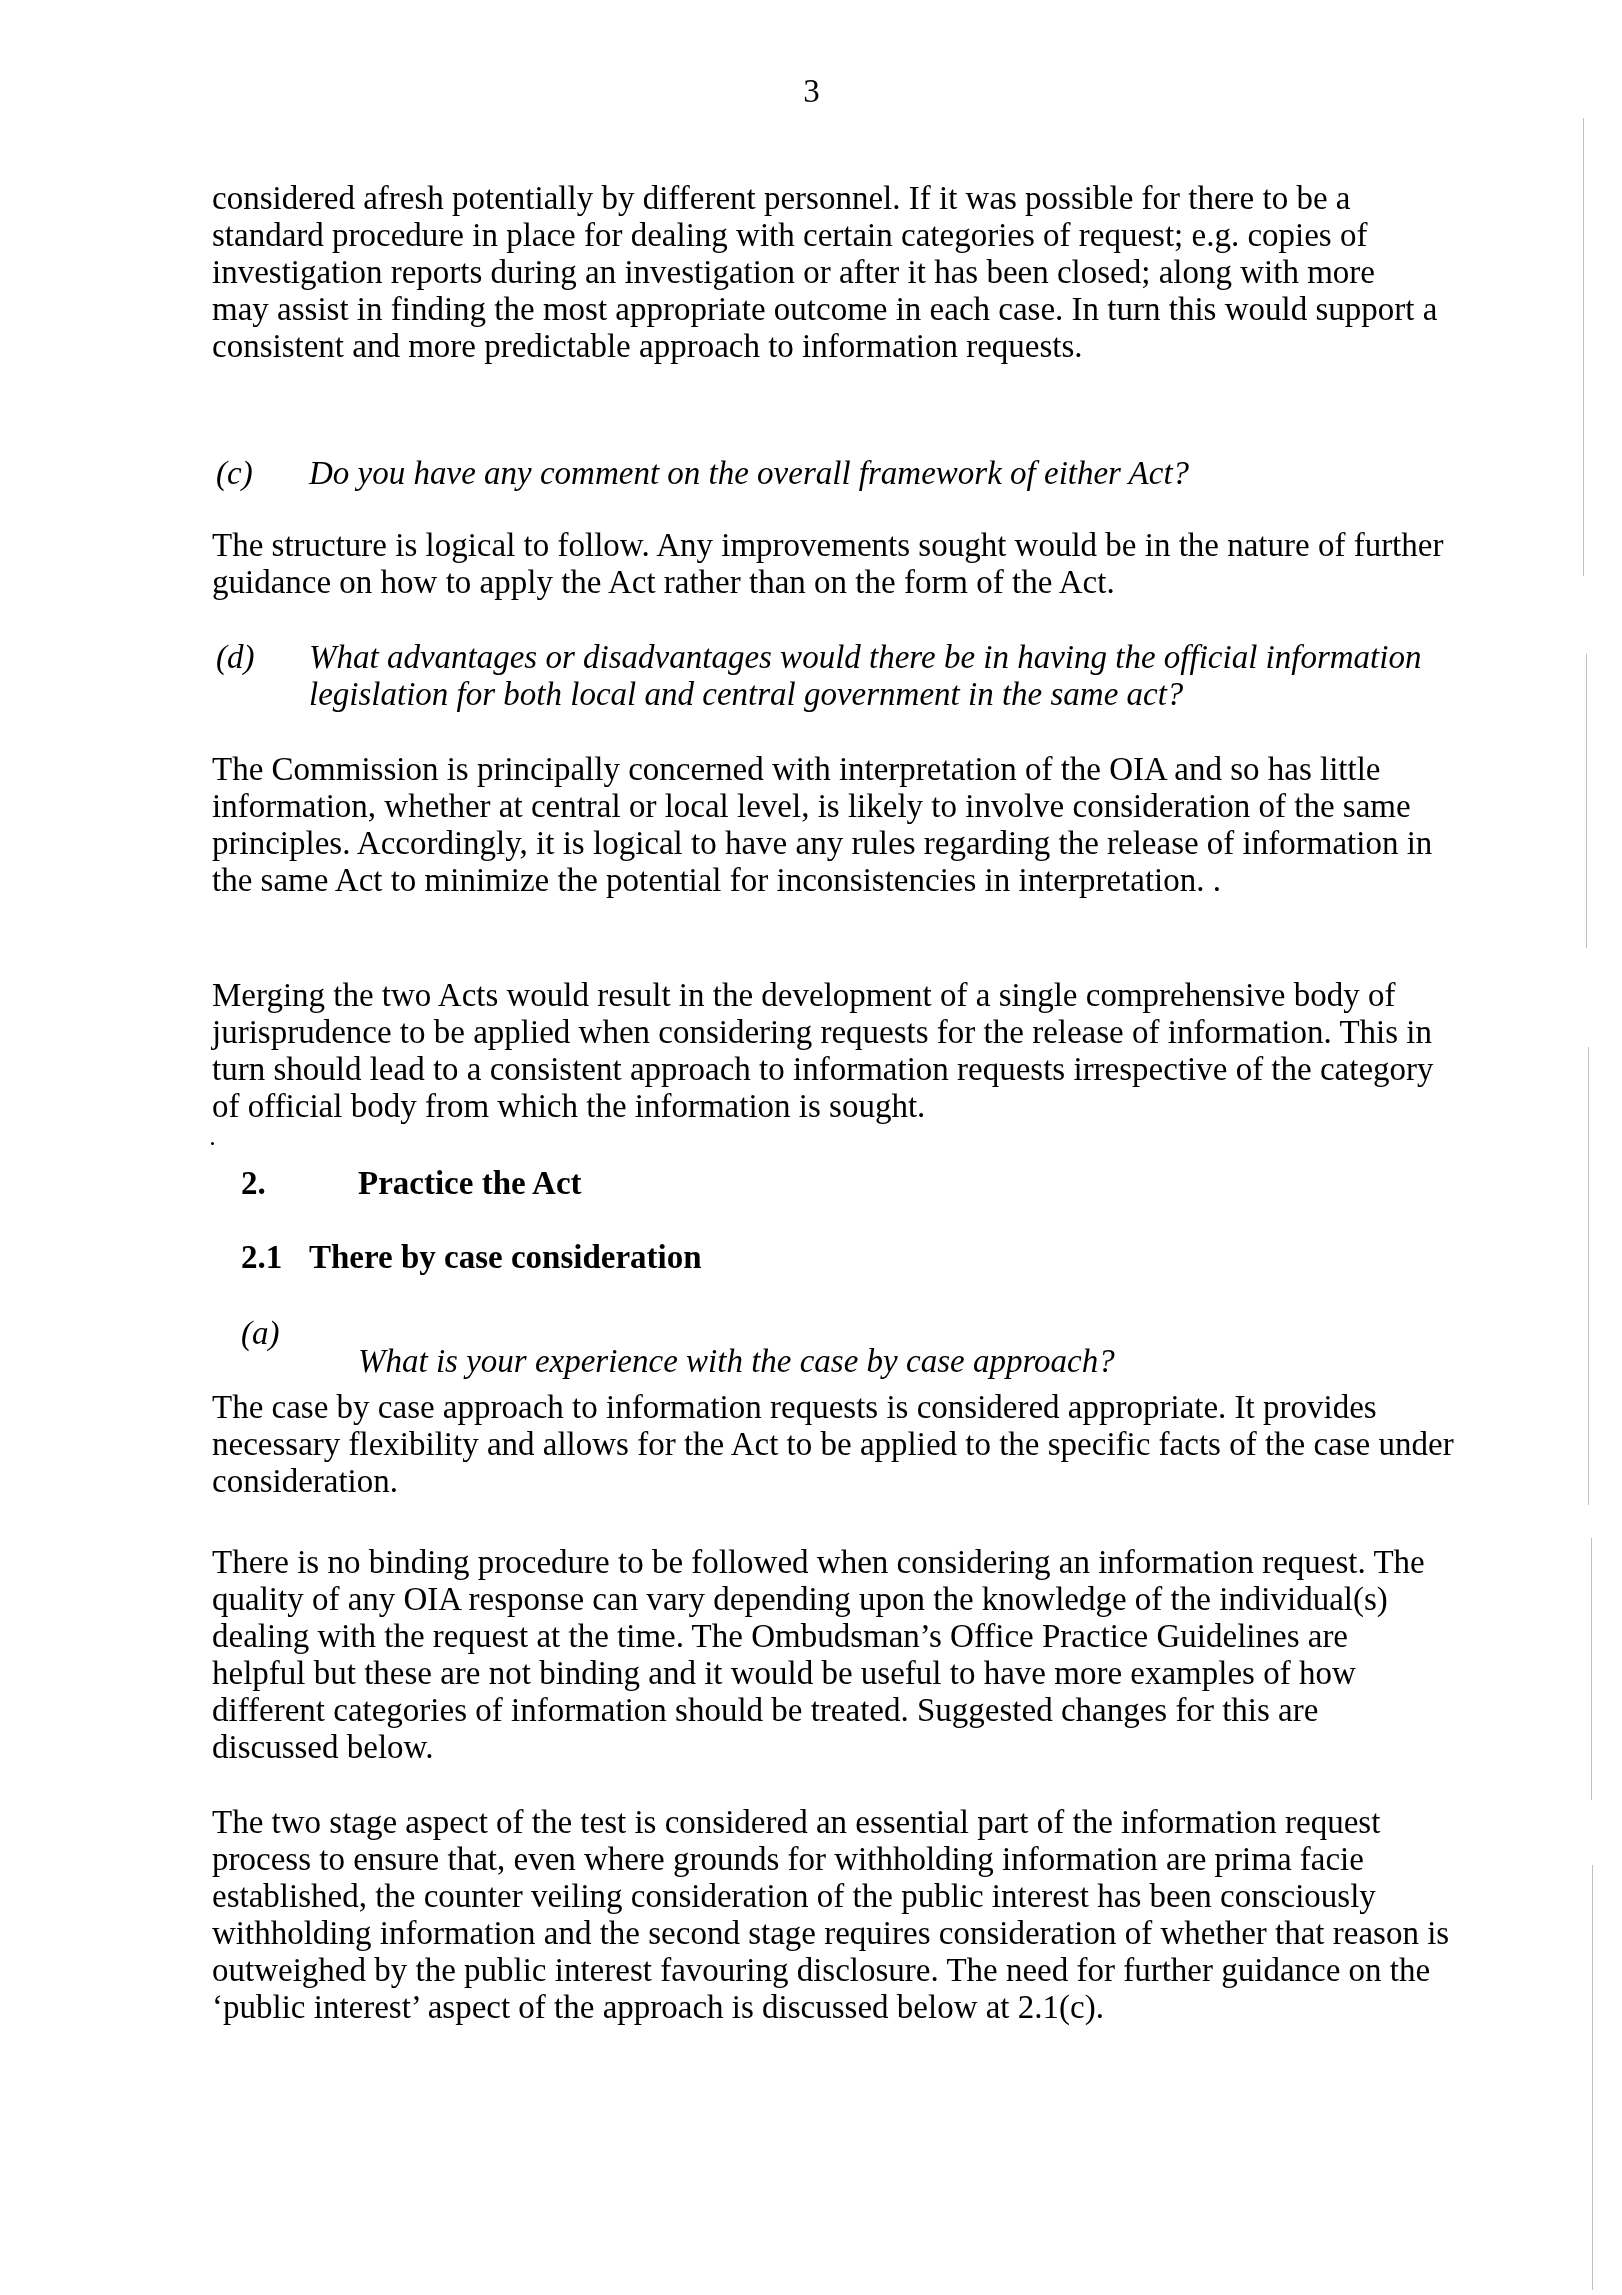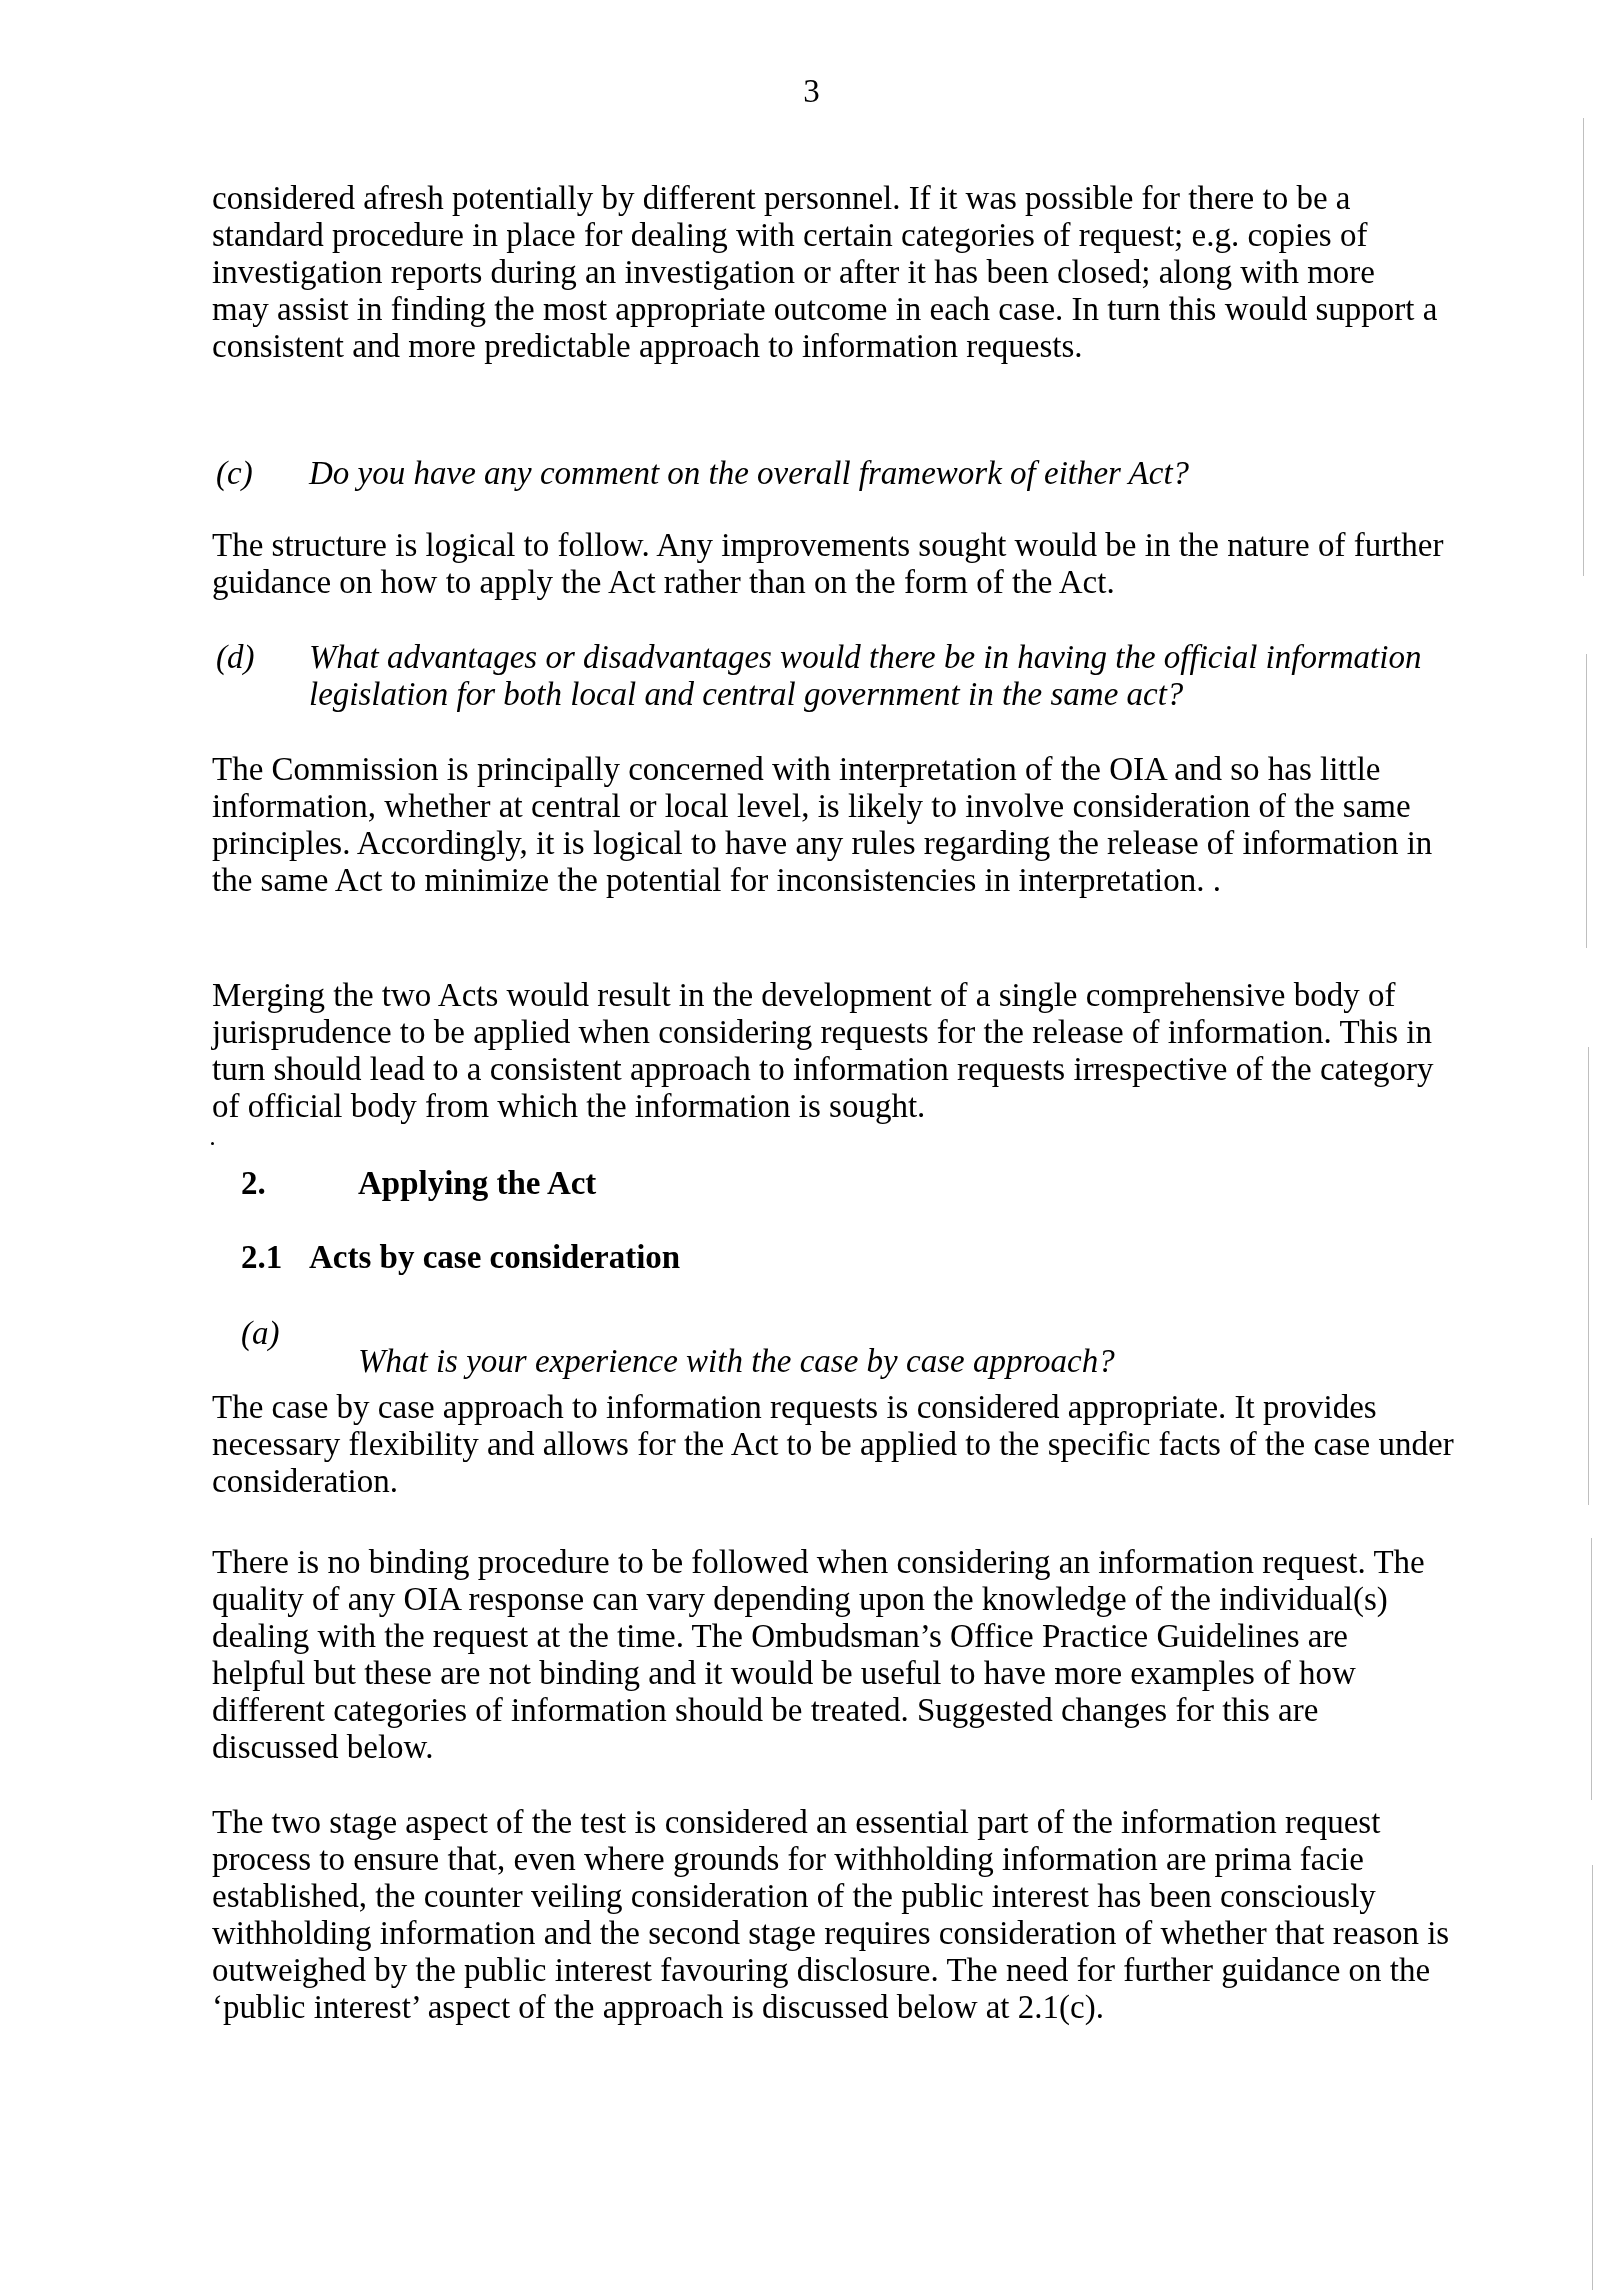--- a/index.html
+++ b/index.html
@@ -57,24 +57,24 @@
   <div class="block" style="top:977px;">
     <span class="line">Merging the two Acts would result in the development of a single comprehensive body of</span>
     <span class="line">jurisprudence to be applied when considering requests for the release of information. This in</span>
     <span class="line">turn should lead to a consistent approach to information requests irrespective of the category</span>
     <span class="line">of official body from which the information is sought.</span>
   </div>
 
   <div class="stray-dot"></div>
 
   <div class="heading" style="top:1165px; left:241px;">2.</div>
-  <div class="heading" style="top:1165px; left:358px;">Applying the Act</div>
+  <div class="heading" style="top:1165px; left:358px;">Practice the Act</div>
 
   <div class="heading" style="top:1239px; left:241px;">2.1</div>
-  <div class="heading" style="top:1239px; left:309px;">Acts by case consideration</div>
+  <div class="heading" style="top:1239px; left:309px;">There by case consideration</div>
 
   <div class="question" style="top:1315px; left:241px;">(a)</div>
   <div class="question" style="top:1315px; left:358px;margin-top:28px;">
     <span class="line">What is your experience with the case by case approach?</span>
   </div>
 
   <div class="block" style="top:1389px;">
     <span class="line">The case by case approach to information requests is considered appropriate.  It provides</span>
     <span class="line">necessary flexibility and allows for the Act to be applied to the specific facts of the case under</span>
     <span class="line">consideration.</span>

